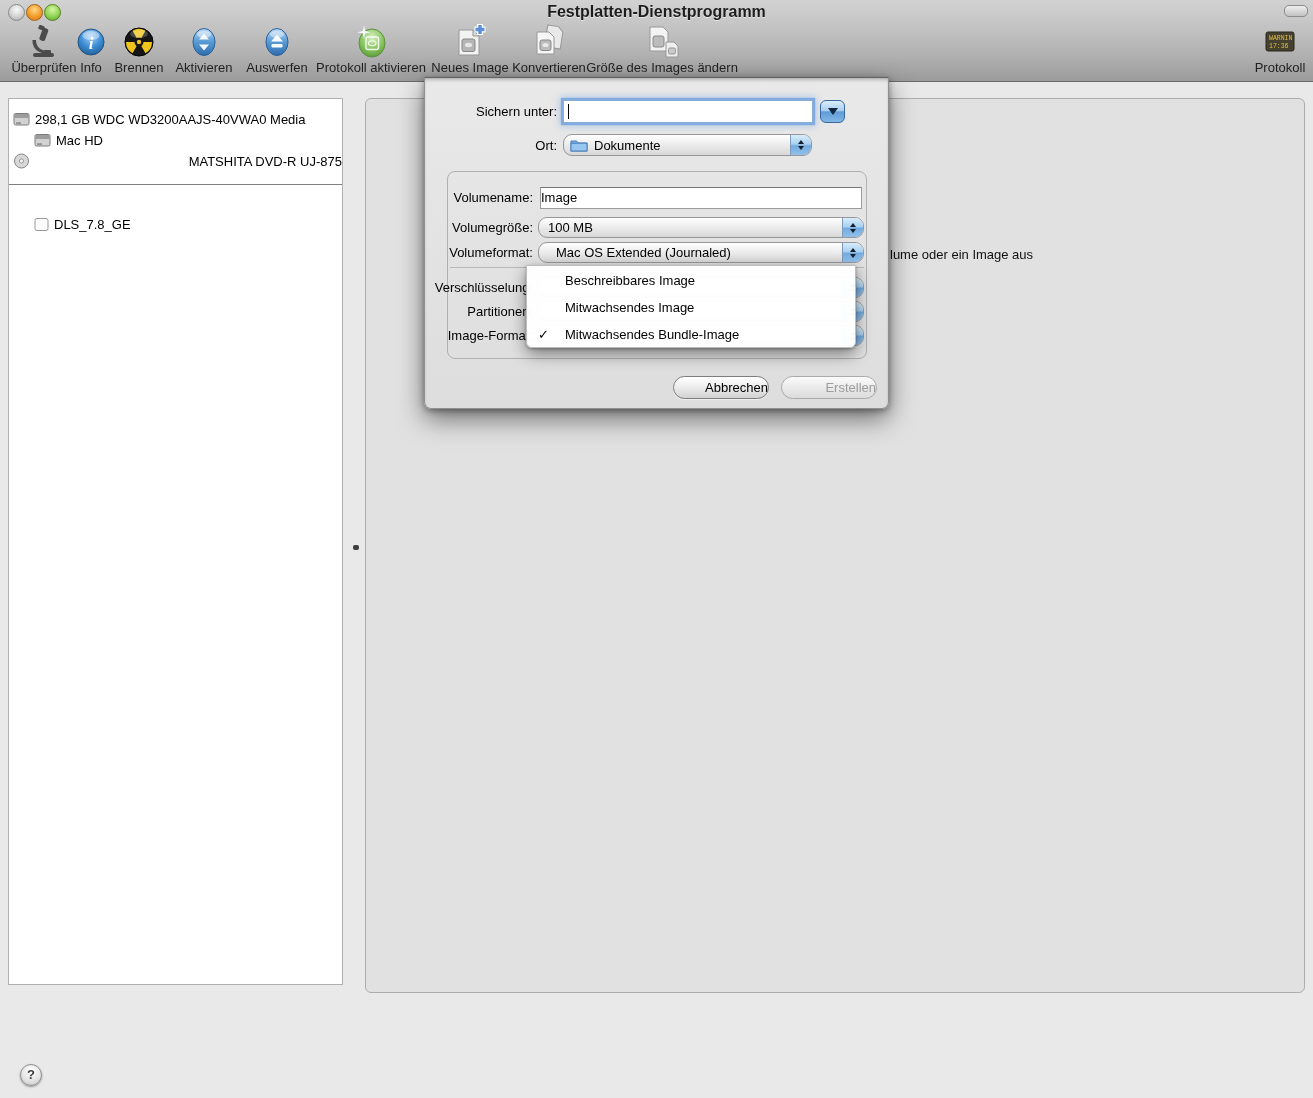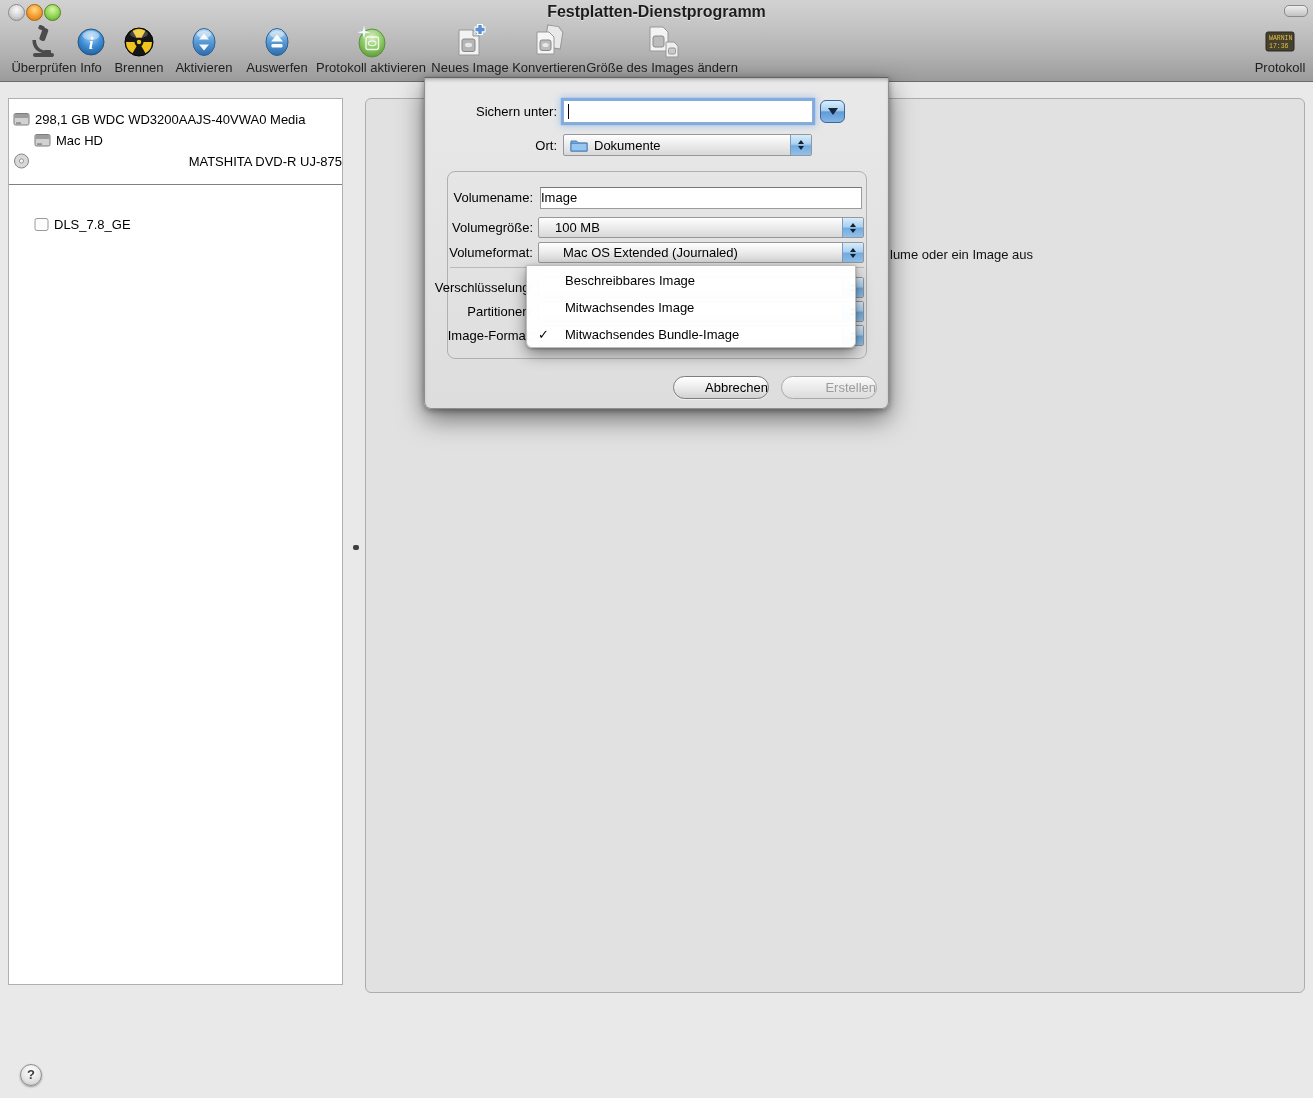--- a/index.html
+++ b/index.html
@@ -74,25 +74,25 @@
   .caret{position:absolute;left:4px;top:3px;width:1px;height:15px;background:#000;}
   .disclosure-btn{
     position:absolute;left:395px;top:22px;width:25px;height:23px;box-sizing:border-box;
     border:1px solid #38689e;border-radius:6px;
     background:linear-gradient(#daeffc,#a9cef0 45%,#609cd5 52%,#82b6e6);
     display:flex;align-items:center;justify-content:center;
   }
   .disc-tri{width:0;height:0;border-left:5px solid transparent;border-right:5px solid transparent;border-top:7px solid #11263f;}
   .popup{
     position:absolute;box-sizing:border-box;height:22px;
-    border:1px solid #96969b;border-radius:2px;
+    border:1px solid #96969b;border-radius:9px;
     background:linear-gradient(#ffffff,#ededed 45%,#d8d8d8);
     display:flex;align-items:center;font-size:13px;overflow:hidden;
   }
-  .popup .ptext{margin-left:16px;white-space:nowrap;}
+  .popup .ptext{margin-left:9px;white-space:nowrap;}
   .stepper{
     position:absolute;right:0;top:0;bottom:0;width:20px;
     background:linear-gradient(#d8edfb,#a9d1f1 45%,#74abdf 55%,#91c1ea);
     border-left:1px solid #7d9cbd;
     display:flex;flex-direction:column;align-items:center;justify-content:center;
   }
   .arr-up{width:0;height:0;border:3.5px solid transparent;border-bottom:4.5px solid #14202e;margin-bottom:1px;}
   .arr-dn{width:0;height:0;border:3.5px solid transparent;border-top:4.5px solid #14202e;margin-top:1px;}
   .ort-popup{left:138px;top:56px;width:249px;}
   .ort-popup .ptext{margin-left:6px;}

